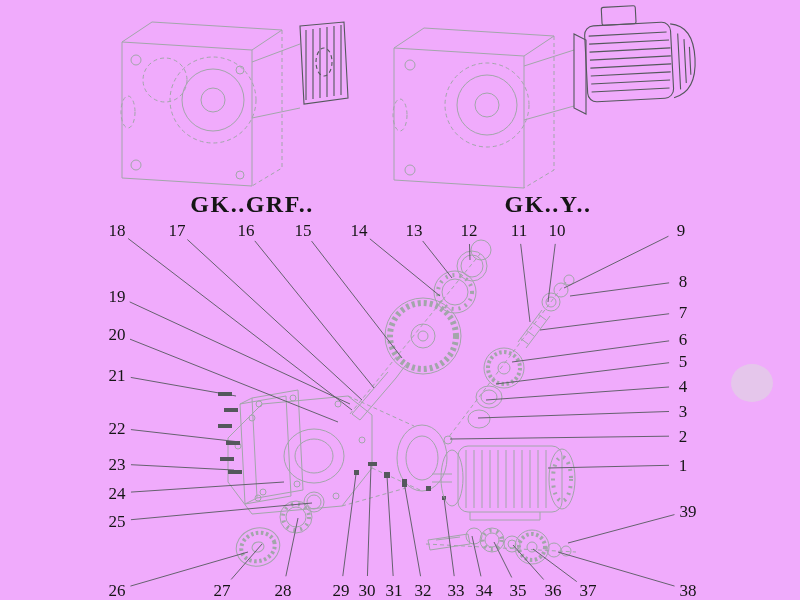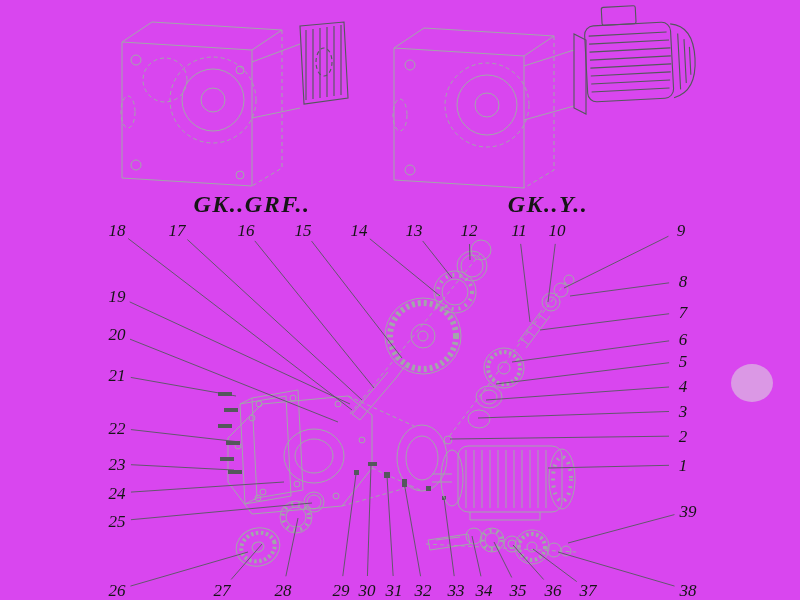--- a/index.html
+++ b/index.html
@@ -1,17 +1,17 @@
 <!DOCTYPE html>
 <html style="--line: #a2a6aa; --dark: #54585c; --leader: #55595d; --text: #151515; --background: #ffffff;"><head>
 <meta charset="utf-8">
 <style>
   html,body{margin:0;padding:0;background:#ffffff;}
-  .stage{width:800px;height:600px;position:relative;background:#d946ef;overflow:hidden;
-         font-family:"Liberation Serif","DejaVu Serif",serif;font-style:italic;}
+  .stage{width:800px;height:600px;position:relative;background:#f0abfc;overflow:hidden;
+         font-family:"Liberation Serif","DejaVu Serif",serif;}
   svg{display:block;}
   .art{stroke:var(--line,#a2a6aa);fill:none;stroke-width:1;}
   .art-dark{stroke:var(--dark,#5c6165);fill:none;stroke-width:1.1;}
   .fill-dark{fill:var(--dark,#5c6165);stroke:none;}
   .dash{stroke-dasharray:4 3;}
   .teeth{stroke-width:6;stroke-dasharray:3 3;}
   .teeth-sm{stroke-width:4;stroke-dasharray:2.5 2.5;}
   .balls{stroke-width:4;stroke-dasharray:2 5;}
   .title{font-family:"Liberation Serif","DejaVu Serif",serif;font-size:24px;font-weight:bold;
          letter-spacing:1.5px;fill:var(--text,#151515);text-anchor:middle;}

